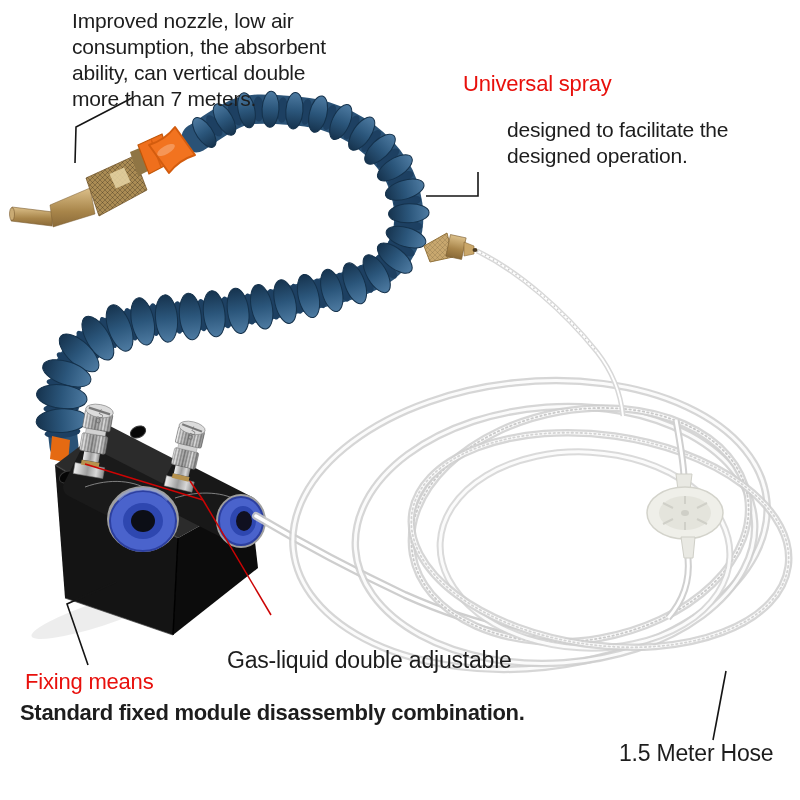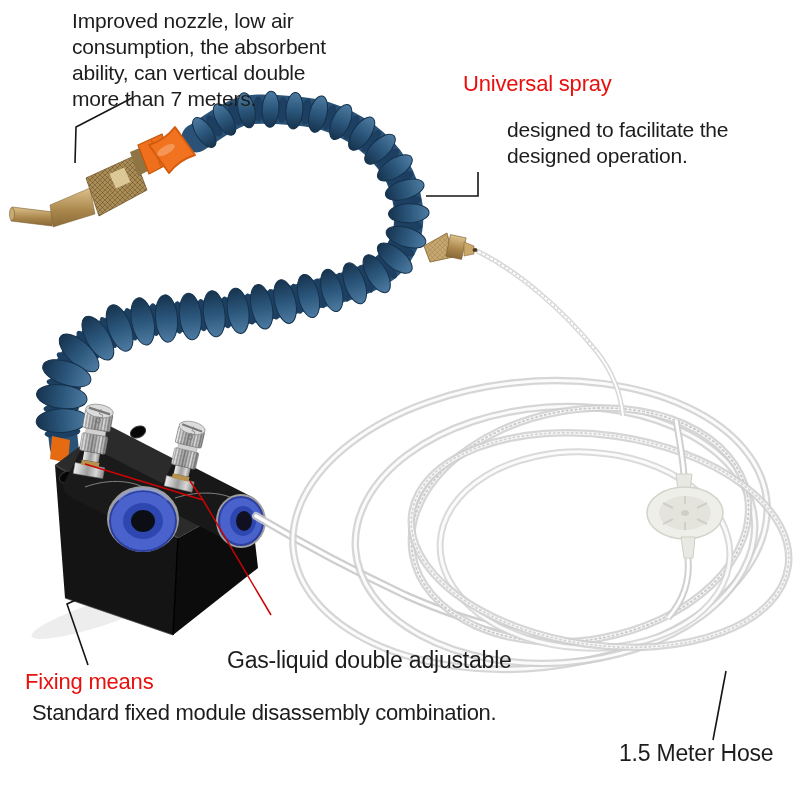--- a/index.html
+++ b/index.html
@@ -271,17 +271,17 @@
 
 <div class="lbl" style="left:463px;top:70px;">
   <div class="red t22 mb6">Universal spray</div>
   <div class="t21">designed to facilitate the</div>
   <div class="t21">designed operation.</div>
 </div>
 
 <div class="lbl t23" style="left:227px;top:616px;margin-top:31px;">Gas-liquid double adjustable</div>
 
 <div class="lbl t22 red" style="left:25px;top:668px;">Fixing means</div>
-<div class="lbl t22" style="left:32px;top:699px;letter-spacing:-0.3px;">Standard fixed module disassembly combination.</div>
+<div class="lbl t22" style="left:20px;top:699px;letter-spacing:-0.3px;font-weight:bold;">Standard fixed module disassembly combination.</div>
 
 <div class="lbl t23" style="left:619px;top:740px;text-align:center;">1.5 Meter Hose</div>
 
 </div>
 
 </body></html>

